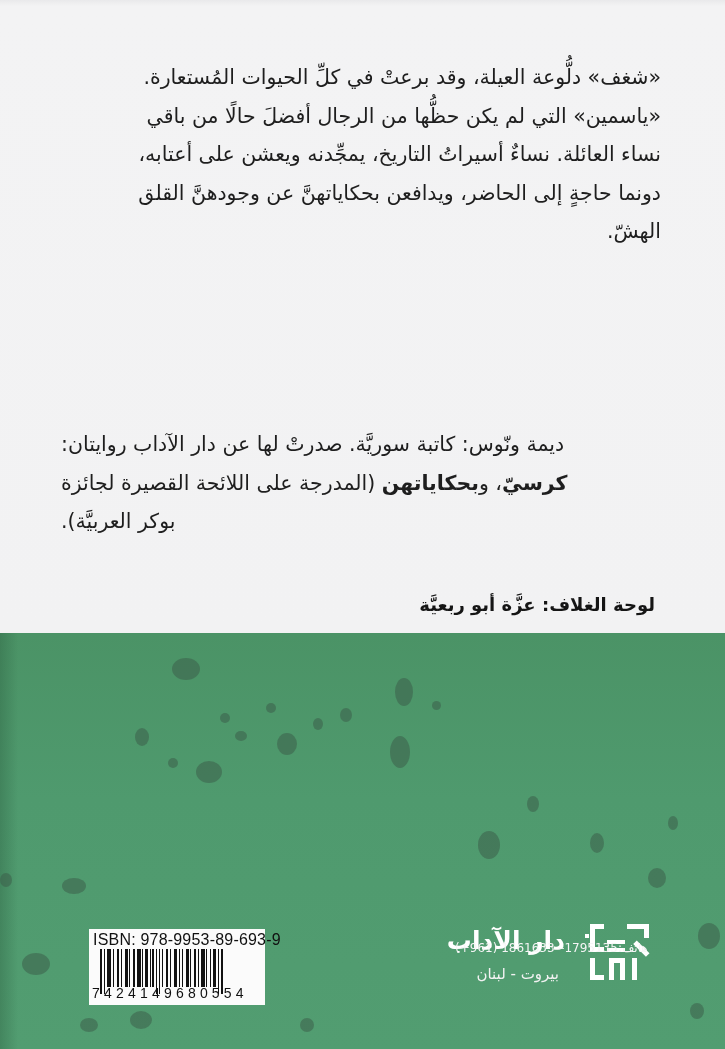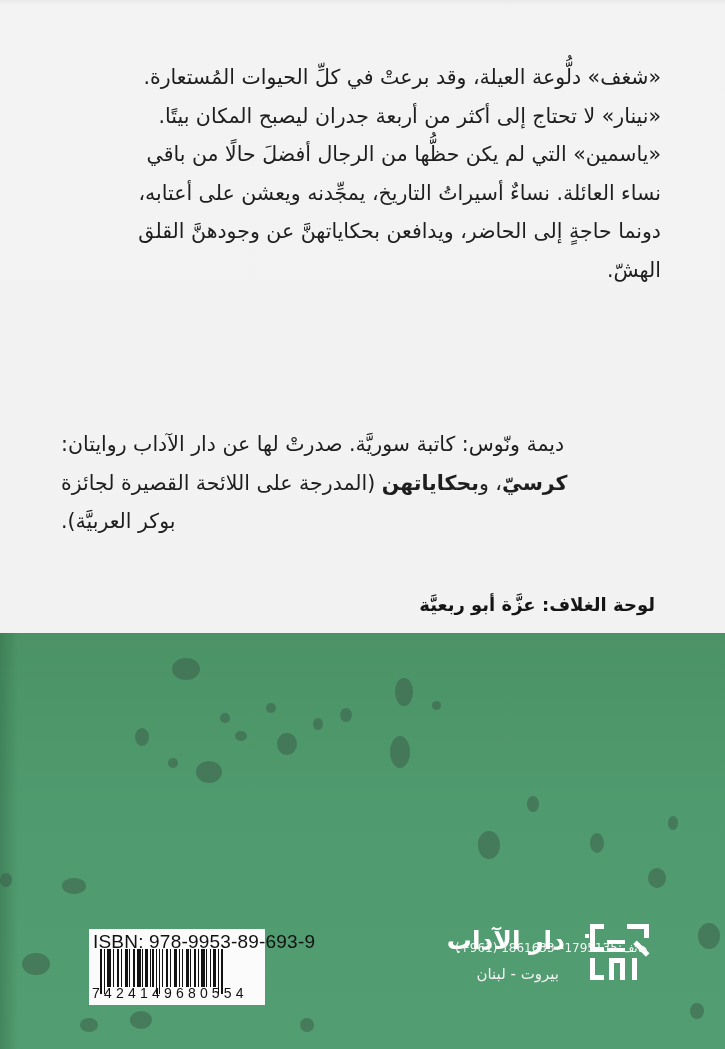--- a/index.html
+++ b/index.html
@@ -34,21 +34,21 @@
       background: linear-gradient(180deg, #4b9366 0%, #4f9a6e 40%, #529d71 100%);
     }
     .green .shade-l { position:absolute; left:0; top:0; width:18px; height:100%; background: linear-gradient(90deg, rgba(40,90,60,0.35), rgba(40,90,60,0)); }
     .spot { position: absolute; border-radius: 50%; background: rgba(60,95,75,0.55); }
     .isbn-box {
       position: absolute; left: 89px; top: 929px; width: 176px; height: 76px;
       background: #fbfbfb;
     }
     .isbn-label {
       position: absolute; left: 4px; top: 2px; font-family: "Liberation Sans", sans-serif;
-      font-size: 19px; color: #111; letter-spacing: 0.2px; white-space: nowrap;
+      font-size: 16px; color: #111; letter-spacing: 0.2px; white-space: nowrap;
     }
     .bars { position: absolute; left: 11px; top: 20px; width: 159px; height: 43px; display: flex; align-items: flex-start; }
     .bar { background: #111; height: 38px; }
     .bar.tall { height: 45px; }
     .gap { height: 38px; }
     .isbn-digits {
       position: absolute; left: 3px; top: 56px; font-family: "Liberation Sans", sans-serif;
       font-size: 14px; color: #111; letter-spacing: 4.2px; white-space: nowrap;
     }
     .logo { position: absolute; left: 585px; top: 920px; width: 70px; height: 70px; }
@@ -65,21 +65,20 @@
       font-size: 12px; color: #f5f5f5; white-space: nowrap; margin-top: 8px;
     }
   </style>
 </head>
 <body>
 
 <div class="top"></div>
 
 <div class="blurb">
   <p>«شغف» دلُّوعة العيلة، وقد برعتْ في كلِّ الحيوات المُستعارة.</p>
-  <p>«نينار» لا تحتاج إلى أكثر من أربعة جدران ليصبح المكان بيتًا.</p>
   <p>«ياسمين» التي لم يكن حظُّها من الرجال أفضلَ حالًا من باقي</p>
   <p>نساء العائلة. نساءٌ أسيراتُ التاريخ، يمجِّدنه ويعشن على أعتابه،</p>
   <p>دونما حاجةٍ إلى الحاضر، ويدافعن بحكاياتهنَّ عن وجودهنَّ القلق</p>
   <p>الهشّ.</p>
 </div>
 
 <div class="bio">
   <div>ديمة ونّوس: كاتبة سوريَّة. صدرتْ لها عن دار الآداب روايتان:</div>
   <div><b>كرسيّ</b><span>، و</span><b>بحكاياتهن</b><span> (المدرجة على اللائحة القصيرة لجائزة</span></div>
   <div>بوكر العربيَّة).</div>

